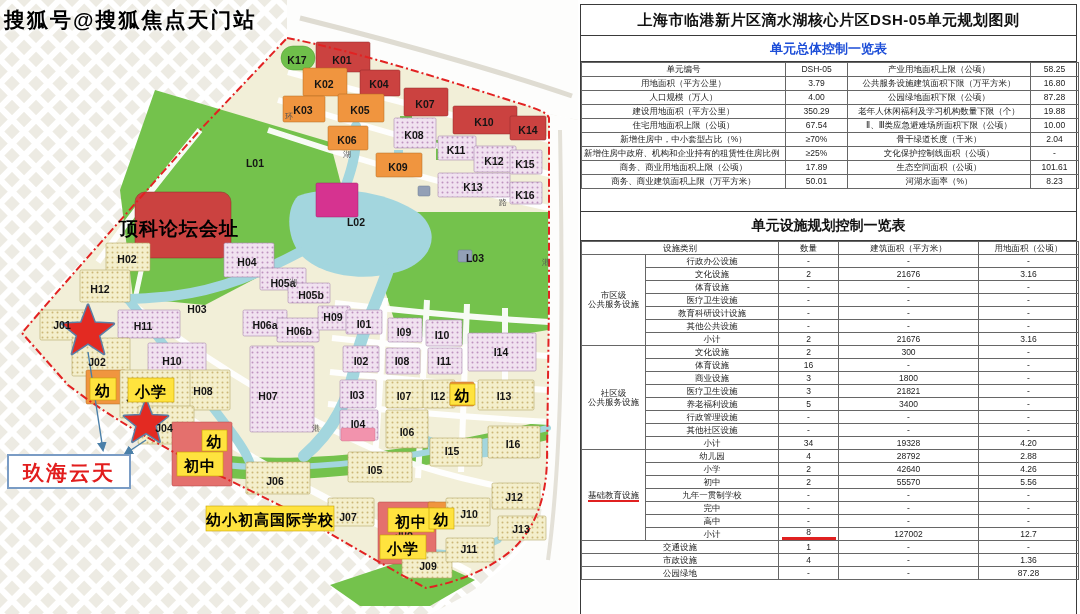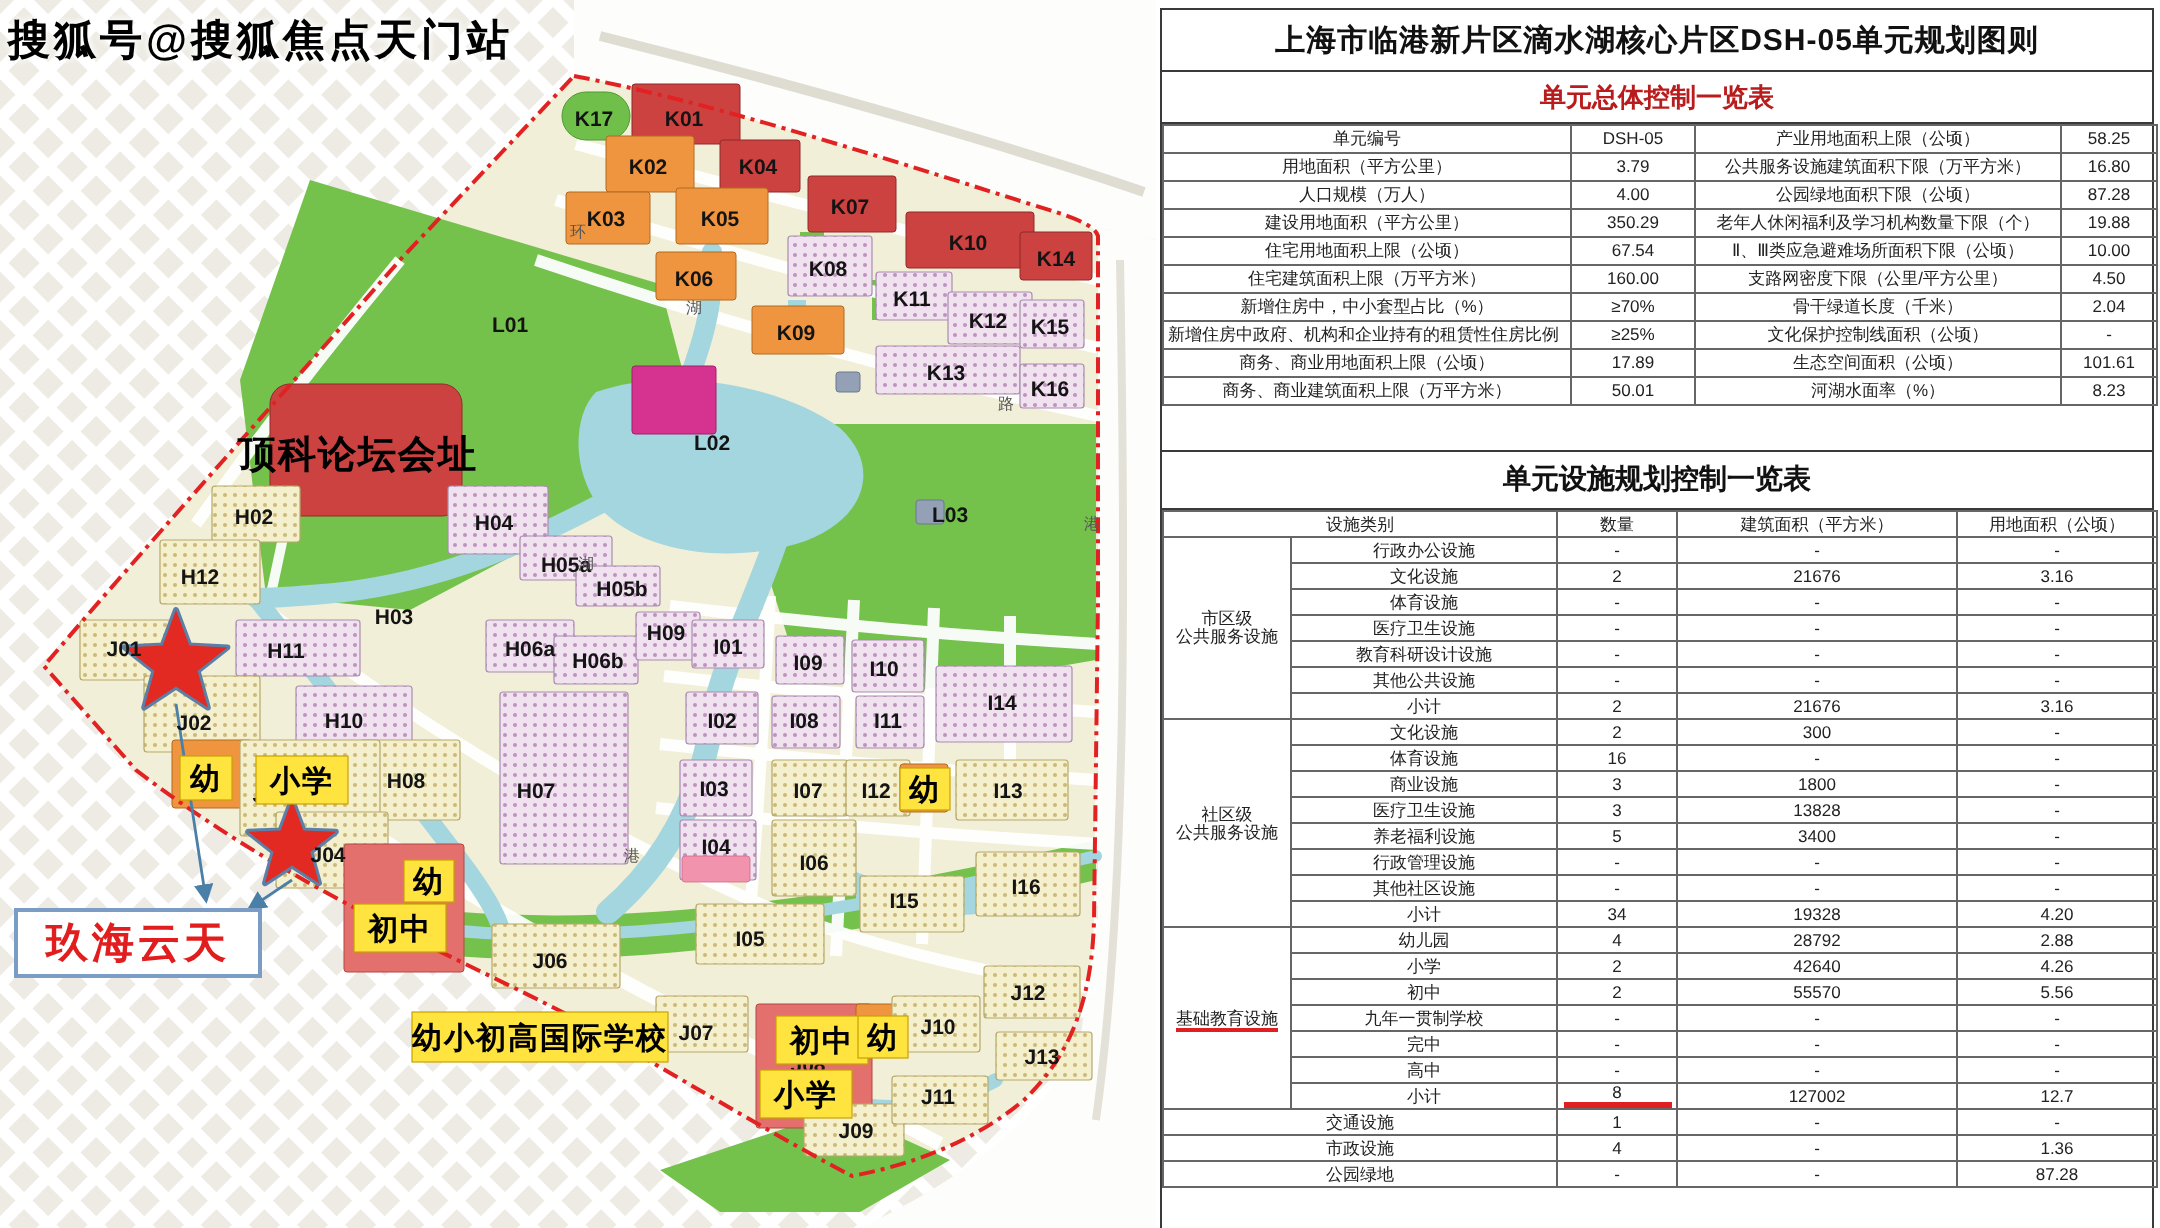--- a/index.html
+++ b/index.html
@@ -27,21 +27,21 @@
   .pc-school{fill:#e4706d;stroke:#b24744;stroke-width:.5;}
   .pc-magenta{fill:#d63390;stroke:#a0206a;stroke-width:.5;}
   .pc-gray{fill:#93a0b6;stroke:#6b7890;stroke-width:.5;}
   .pc-lightpink{fill:#f293ad;stroke:#d06a85;stroke-width:.4;}
 
   
   #panel{position:absolute;left:578px;top:0;width:502px;height:614px;background:#fff;overflow:hidden;}
   .panel-box{position:absolute;left:2px;top:4px;width:495px;height:610px;border:1.5px solid #3a3a3a;border-bottom:none;}
   .p-title{border-bottom:1.5px solid #3a3a3a;font-weight:bold;font-size:15px;text-align:center;
     padding:6px 2px 5px 2px;letter-spacing:.5px;color:#111;}
-  .p-sub{font-weight:bold;font-size:13px;text-align:center;padding:4px 0 3px 0;border-bottom:1px solid #3a3a3a;color:#b91c1c;}
+  .p-sub{font-weight:bold;font-size:13px;text-align:center;padding:4px 0 3px 0;border-bottom:1px solid #3a3a3a;color:#1d4ed8;}
   table{width:100%;border-collapse:collapse;table-layout:fixed;}
   .t1 td{border:1px solid #666;font-size:8.5px;text-align:center;padding:1px 2px;height:11px;
     line-height:1.1;overflow:hidden;white-space:nowrap;color:#222;}
   .p-gap{height:22px;}
   .p-sub2{border-top:1.5px solid #3a3a3a;border-bottom:1.5px solid #3a3a3a;font-weight:bold;
     font-size:14px;text-align:center;padding:5px 0;color:#111;}
   .t2 td{border:1px solid #666;font-size:8.5px;text-align:center;padding:0 2px;height:12px;
     line-height:1.05;overflow:hidden;color:#222;}
   .group-cell{white-space:pre-line;}
   .dim{color:#999;}
@@ -343,26 +343,20 @@
               <td>老年人休闲福利及学习机构数量下限（个）</td>
               <td>19.88</td>
             </tr>
             <tr>
               <td>住宅用地面积上限（公顷）</td>
               <td>67.54</td>
               <td>Ⅱ、Ⅲ类应急避难场所面积下限（公顷）</td>
               <td>10.00</td>
             </tr>
             <tr>
-              <td>住宅建筑面积上限（万平方米）</td>
-              <td>160.00</td>
-              <td>支路网密度下限（公里/平方公里）</td>
-              <td>4.50</td>
-            </tr>
-            <tr>
               <td>新增住房中，中小套型占比（%）</td>
               <td>≥70%</td>
               <td>骨干绿道长度（千米）</td>
               <td>2.04</td>
             </tr>
             <tr>
               <td>新增住房中政府、机构和企业持有的租赁性住房比例（%）</td>
               <td>≥25%</td>
               <td>文化保护控制线面积（公顷）</td>
               <td class="dim">-</td>
@@ -461,21 +455,21 @@
             </tr>
             <tr>
               <td>商业设施</td>
               <td>3</td>
               <td>1800</td>
               <td class="dim">-</td>
             </tr>
             <tr>
               <td>医疗卫生设施</td>
               <td>3</td>
-              <td>13828</td>
+              <td>21821</td>
               <td class="dim">-</td>
             </tr>
             <tr>
               <td>养老福利设施</td>
               <td>5</td>
               <td>3400</td>
               <td class="dim">-</td>
             </tr>
             <tr>
               <td>行政管理设施</td>

